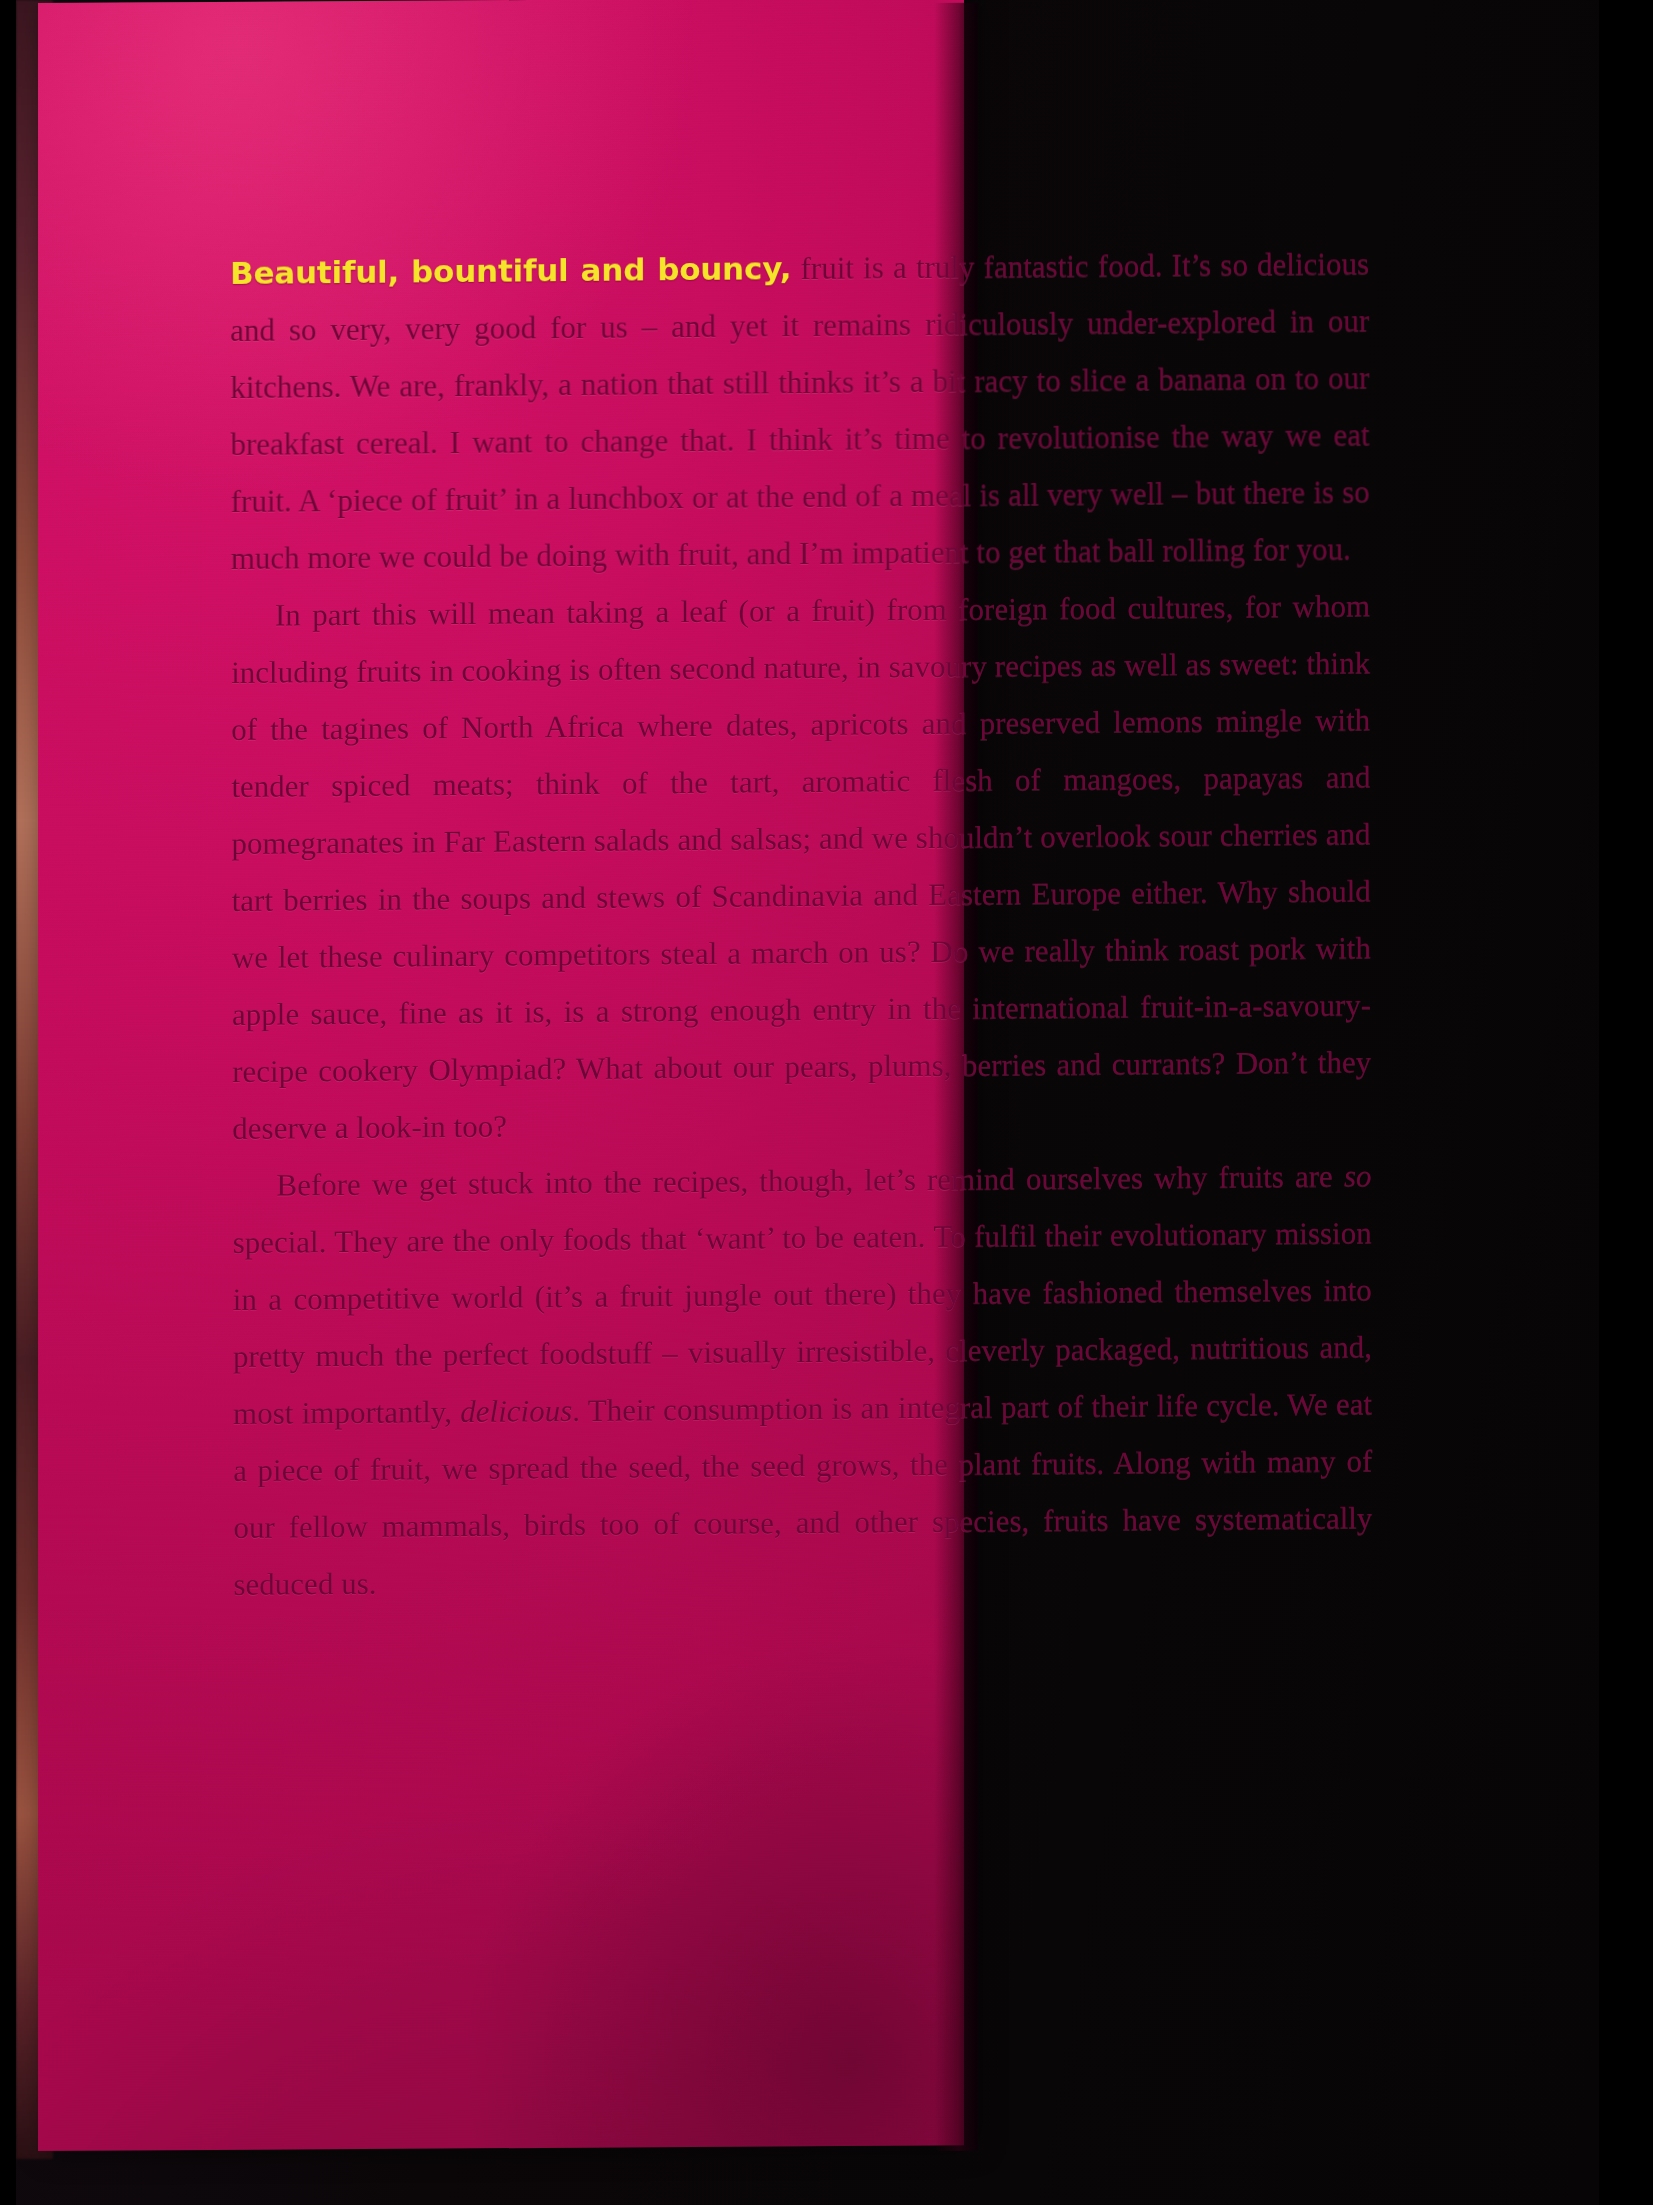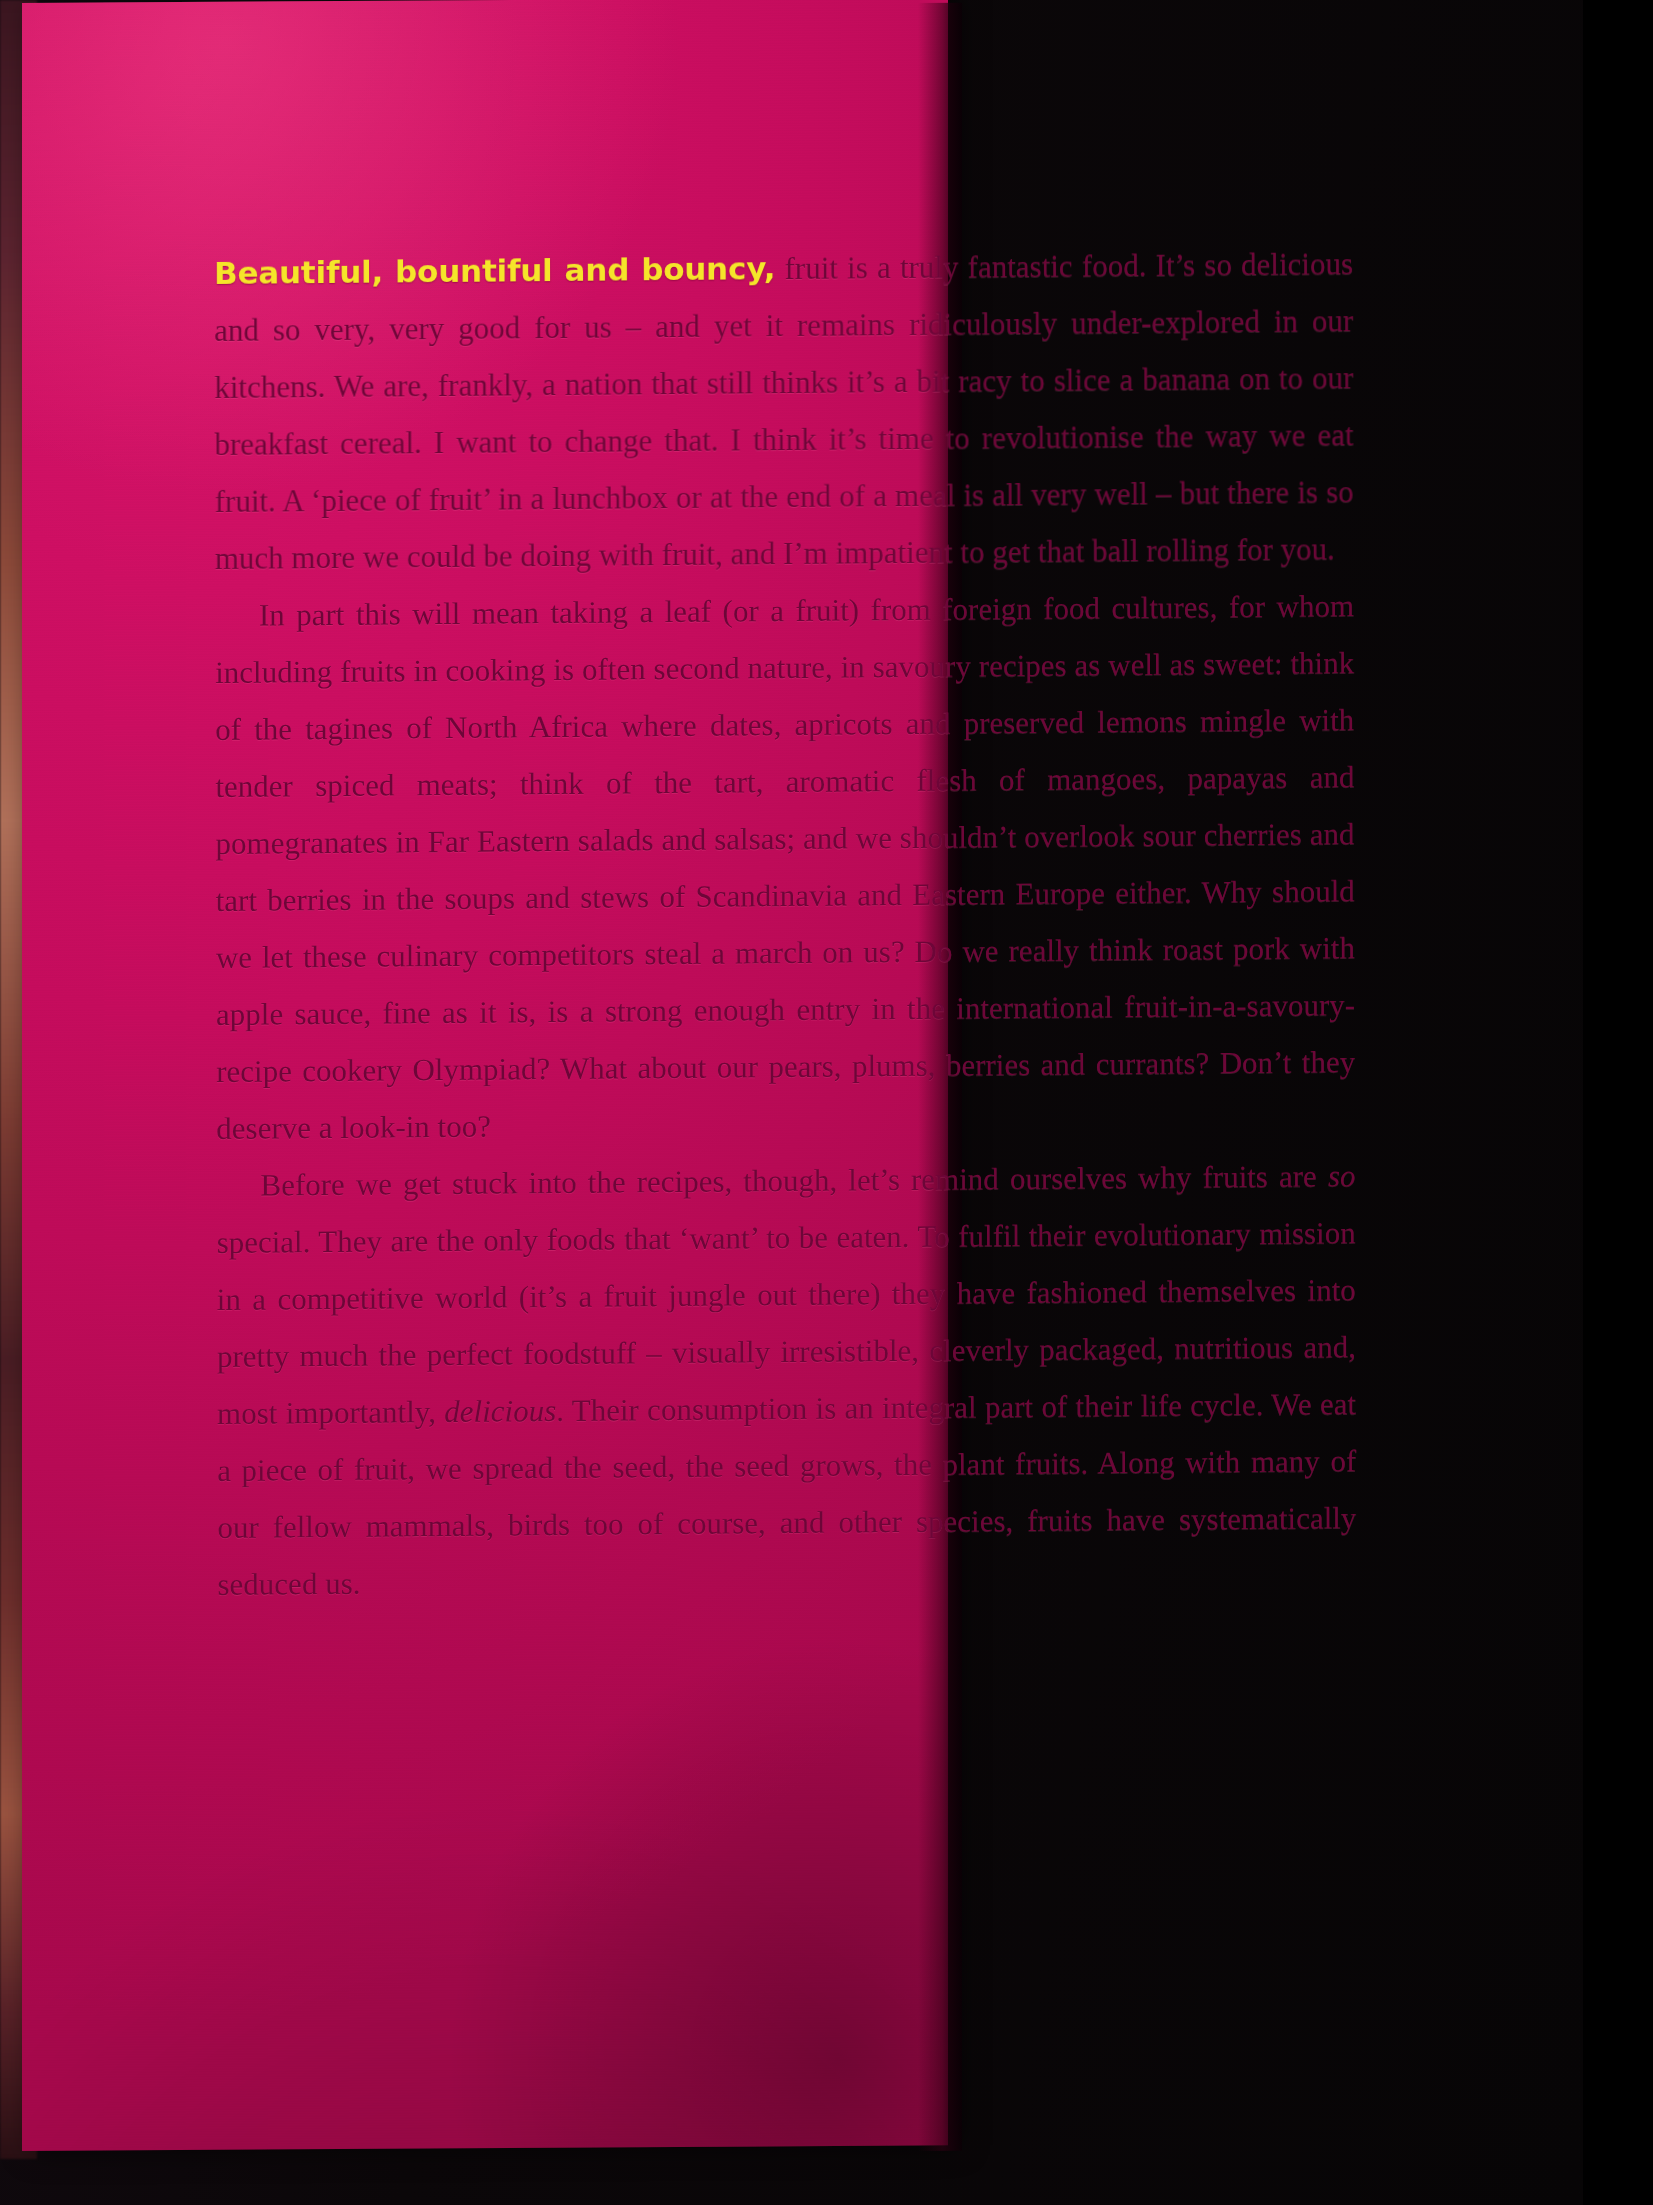--- a/index.html
+++ b/index.html
@@ -14,20 +14,21 @@
     font-family: "Liberation Serif", serif;
   }
 
   
   .photo {
     position: relative;
     width: 1583px;
     height: 2205px;
     background: #0a0607;
     overflow: hidden;
+    margin-left: 16px;
   }
 
   
   .bg-dark {
     position: absolute;
     inset: 0;
     background:
       linear-gradient(100deg, #120a10 0%, #0b0709 40%, #070506 100%);
   }
 

